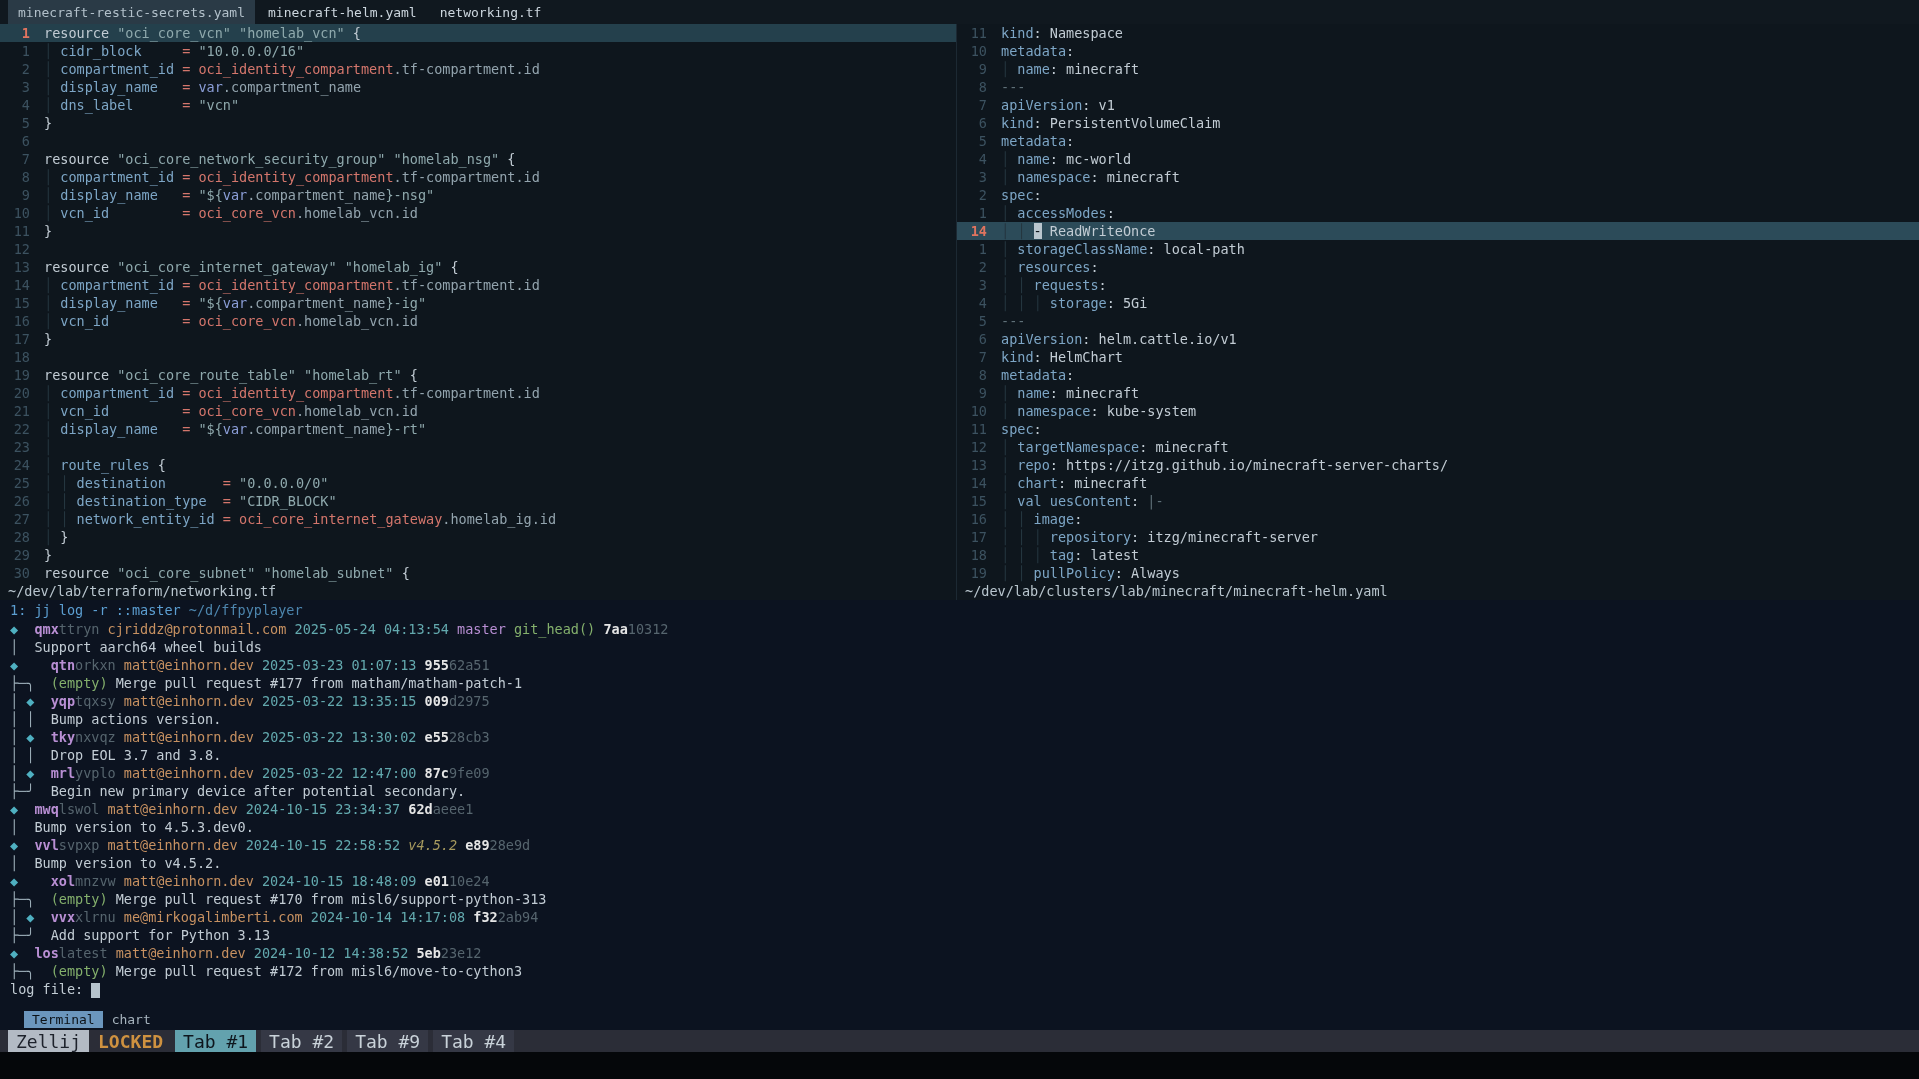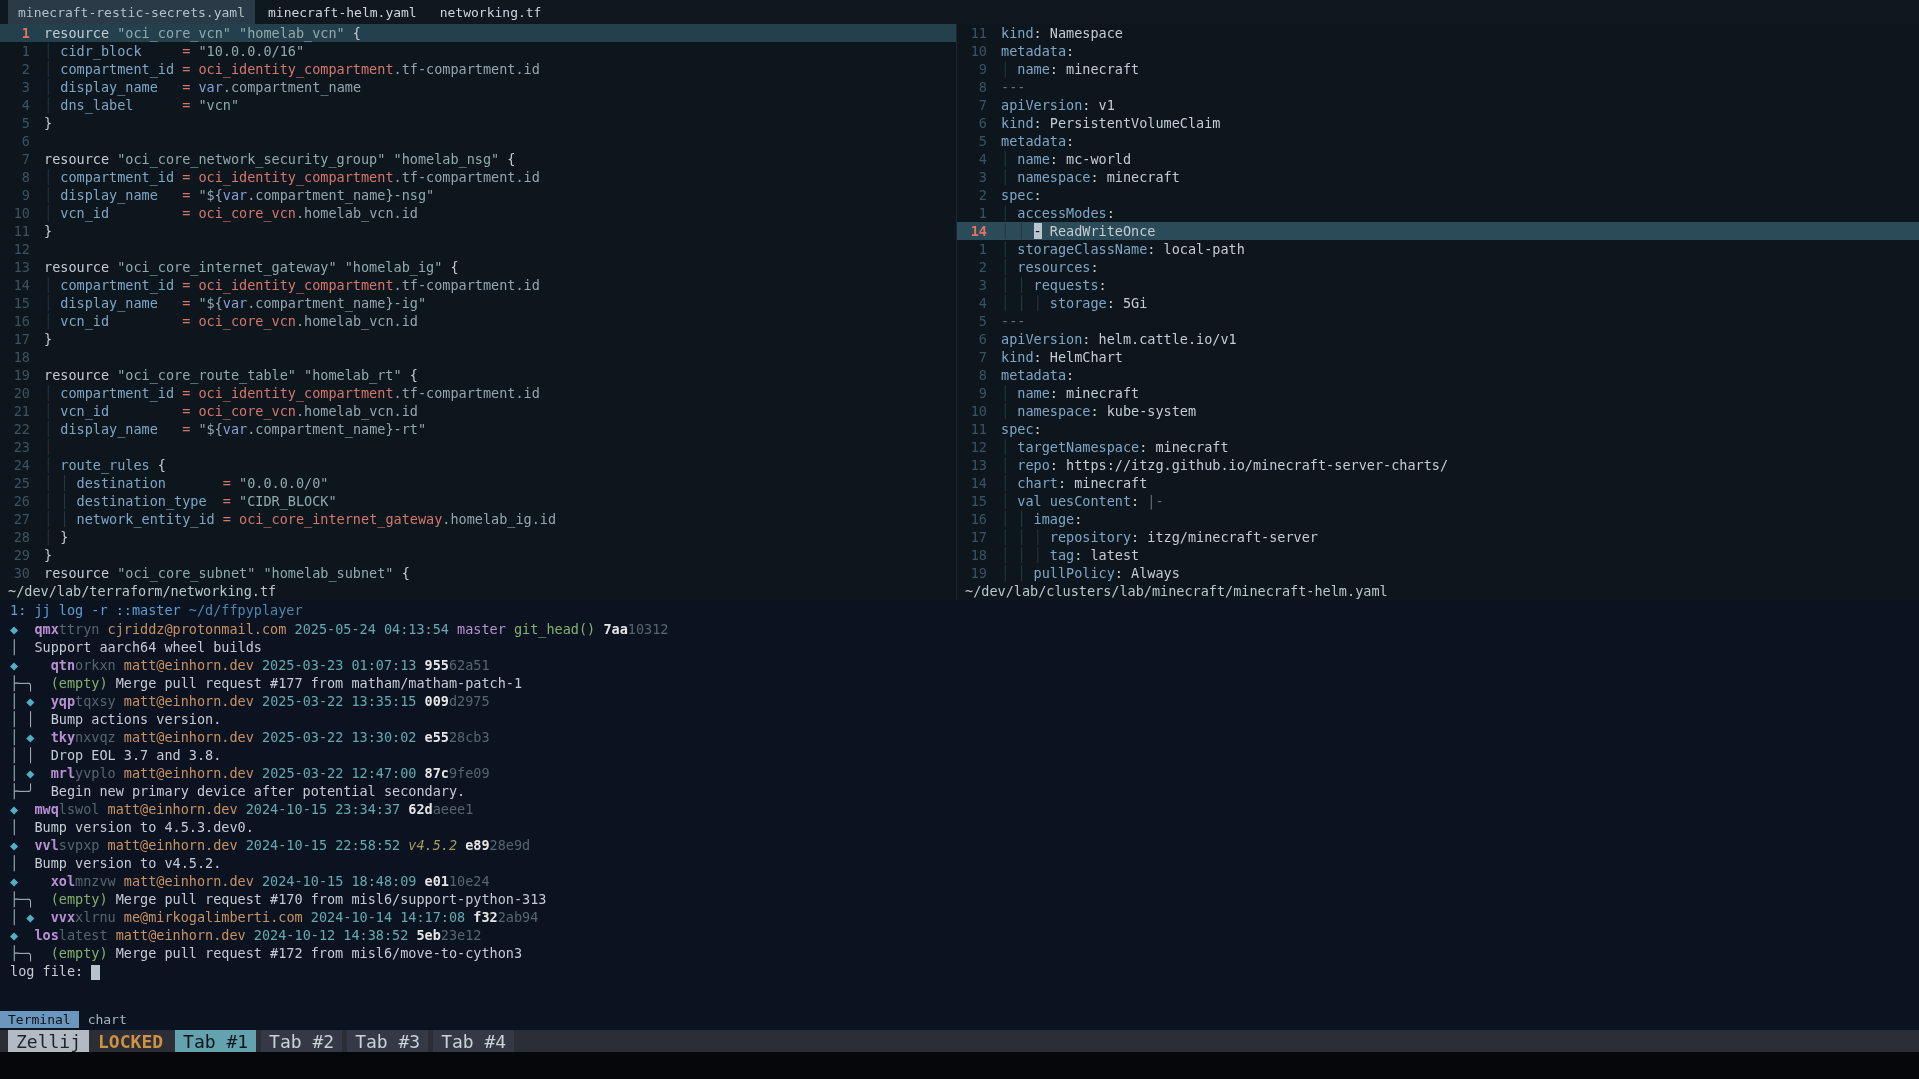--- a/index.html
+++ b/index.html
@@ -34,21 +34,21 @@
   .term-title{height:20px;line-height:20px;padding-left:10px;white-space:pre;}
   .tt-cmd{color:#5c9fd2;} .tt-path{color:#4d86ae;}
   .term-log{padding-left:10px;}
   .trow{height:18px;line-height:18px;white-space:pre;}
   .c-g{color:#9aacb6;} .c-nd{color:#4fb0c1;} .c-cp{color:#b98fd4;font-weight:bold;}
   .c-cd{color:#56656e;} .c-em{color:#c79161;} .c-ts{color:#63a9ae;} .c-bm{color:#b98fd4;}
   .c-tg{color:#a79a5e;font-style:italic;} .c-gh{color:#84b06c;} .c-ey{color:#84b06c;}
   .c-oi{color:#e5e5e5;font-weight:bold;} .c-od{color:#56656e;} .c-d{color:#c2ccd4;}
   .term-prompt{height:18px;line-height:18px;padding-left:10px;white-space:pre;color:#c2ccd4;}
   .blockcur{display:inline-block;width:9px;height:15px;background:#b6c3cc;vertical-align:middle;}
-  .t-status{display:flex;align-items:center;height:22px;padding-left:0;font-size:13px;}
+  .t-status{display:flex;align-items:center;height:22px;padding-left:24px;font-size:13px;}
   .t-chip{background:#6b96bd;color:#0c1218;padding:1px 8px;margin-right:9px;}
   .t-shell{color:#a7b4be;}
   .term-gap{flex:1;}
 
   
   .zellij-bar{display:flex;align-items:center;height:22px;background:#2b2d37;padding-left:8px;font-size:18px;}
   .z-app{background:#b3bac4;color:#1e222c;padding:1px 8px;margin-right:9px;}
   .z-mode{color:#cf9240;margin-right:12px;font-weight:bold;}
   .z-tab{padding:1px 8px;margin-right:5px;background:#353845;color:#c9d2d9;}
   .z-tab.active{background:#63a2ae;color:#0e161d;}
@@ -153,36 +153,37 @@
         <div class="trow"><span class="c-g">│ │  </span><span class="c-d">Drop EOL 3.7 and 3.8.</span></div>
         <div class="trow"><span class="c-g">│ </span><span class="c-nd">◆  </span><span class="c-cp">mrl</span><span class="c-cd">yvplo </span><span class="c-em">matt@einhorn.dev </span><span class="c-ts">2025-03-22 12:47:00 </span><span class="c-oi">87c</span><span class="c-od">9fe09</span></div>
         <div class="trow"><span class="c-g">├─╯  </span><span class="c-d">Begin new primary device after potential secondary.</span></div>
         <div class="trow"><span class="c-nd">◆  </span><span class="c-cp">mwq</span><span class="c-cd">lswol </span><span class="c-em">matt@einhorn.dev </span><span class="c-ts">2024-10-15 23:34:37 </span><span class="c-oi">62d</span><span class="c-od">aeee1</span></div>
         <div class="trow"><span class="c-g">│  </span><span class="c-d">Bump version to 4.5.3.dev0.</span></div>
         <div class="trow"><span class="c-nd">◆  </span><span class="c-cp">vvl</span><span class="c-cd">svpxp </span><span class="c-em">matt@einhorn.dev </span><span class="c-ts">2024-10-15 22:58:52 </span><span class="c-tg">v4.5.2 </span><span class="c-oi">e89</span><span class="c-od">28e9d</span></div>
         <div class="trow"><span class="c-g">│  </span><span class="c-d">Bump version to v4.5.2.</span></div>
         <div class="trow"><span class="c-nd">◆    </span><span class="c-cp">xol</span><span class="c-cd">mnzvw </span><span class="c-em">matt@einhorn.dev </span><span class="c-ts">2024-10-15 18:48:09 </span><span class="c-oi">e01</span><span class="c-od">10e24</span></div>
         <div class="trow"><span class="c-g">├─╮  </span><span class="c-ey">(empty)</span><span class="c-d"> Merge pull request #170 from misl6/support-python-313</span></div>
         <div class="trow"><span class="c-g">│ </span><span class="c-nd">◆  </span><span class="c-cp">vvx</span><span class="c-cd">xlrnu </span><span class="c-em">me@mirkogalimberti.com </span><span class="c-ts">2024-10-14 14:17:08 </span><span class="c-oi">f32</span><span class="c-od">2ab94</span></div>
+        <div class="trow"><span class="c-g">├─╯  </span><span class="c-d">Add support for Python 3.13</span></div>
         <div class="trow"><span class="c-nd">◆  </span><span class="c-cp">los</span><span class="c-cd">latest </span><span class="c-em">matt@einhorn.dev </span><span class="c-ts">2024-10-12 14:38:52 </span><span class="c-oi">5eb</span><span class="c-od">23e12</span></div>
         <div class="trow"><span class="c-g">├─╮  </span><span class="c-ey">(empty)</span><span class="c-d"> Merge pull request #172 from misl6/move-to-cython3</span></div>
       </div>
     <div class="term-prompt"><span>log file: </span><span class="blockcur"></span></div>
     <div class="term-gap"></div>
     <div class="t-status">
       <span class="t-chip">Terminal</span>
       <span class="t-shell">chart</span>
     </div>
   </div>
 
   <div class="zellij-bar">
     <span class="z-app">Zellij</span>
     <span class="z-mode">LOCKED</span>
     <span style="display:flex">
         <span class="z-tab active">Tab #1</span>
         <span class="z-tab">Tab #2</span>
-        <span class="z-tab">Tab #3</span>
+        <span class="z-tab">Tab #9</span>
         <span class="z-tab">Tab #4</span>
       </span>
   </div>
 
   <div class="bottom-black"></div>
 </div>
 
 </body></html>

